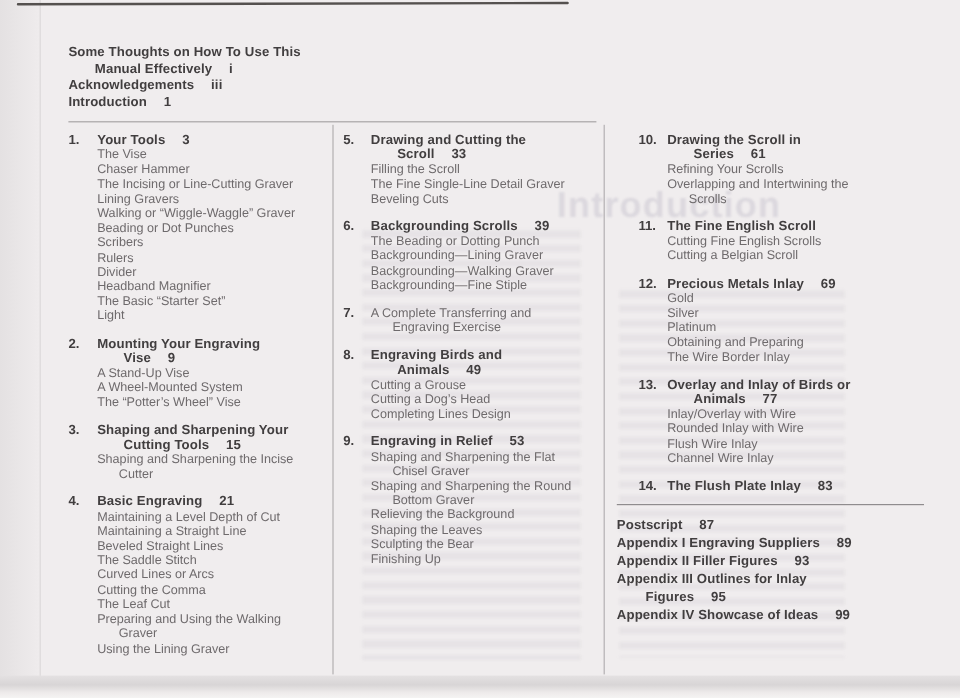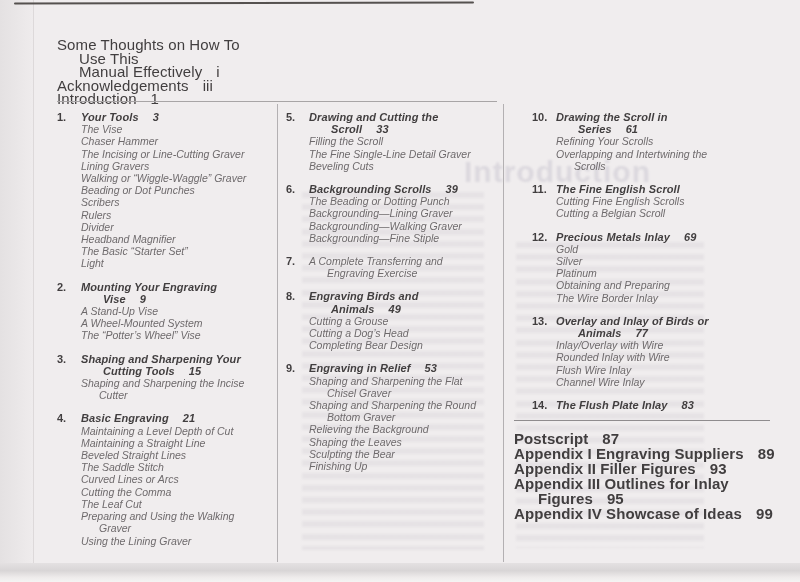--- a/index.html
+++ b/index.html
@@ -24,48 +24,48 @@
     color:rgba(140,135,158,0.20); filter:blur(1px); white-space:nowrap; }
   .ghost-par { position:absolute; filter:blur(1.3px);
     background:repeating-linear-gradient(to bottom,
       rgba(150,145,162,0.10) 0px, rgba(150,145,162,0.10) 6px,
       rgba(0,0,0,0) 6px, rgba(0,0,0,0) 12.2px); }
   #ghost1 { left:302px; top:192px; width:182px; height:358px; }
   #ghost2 { left:516px; top:242px; width:188px; height:306px; }
 
   
   #front { position:absolute; left:57px; top:38px; width:205px; }
-  .fm { font-weight:normal; color:#413e3f; font-size:15px; line-height:13.5px;
+  .fm { font-weight:bold; color:#413e3f; font-size:11px; line-height:13.5px;
     white-space:pre-line; padding-left:22px; text-indent:-22px; letter-spacing:0.1px; }
 
   .hrule { position:absolute; height:1px; background:#a8a5a6; }
   #hr-top { left:57px; top:101px; width:440px; }
   #hr-appendix { left:514px; top:420px; width:256px; background:#8f8c8e; }
   .vdiv { position:absolute; top:104px; height:458px; width:1px; background:#b3b0b2; }
   #vdiv1 { left:277px; }
   #vdiv2 { left:503px; }
 
   
   .toc-col { position:absolute; top:111px; }
   #col1 { left:57px;  width:218px; }
   #col2 { left:286px; width:201px; }
   #col3 { left:532px; width:252px; }
   .sec { display:flex; margin-bottom:11px; }
   .num { flex:none; width:24px; font-weight:bold; color:#413e3f; font-size:11px; line-height:12.2px; }
   #col2 .num { width:23px; }
-  .sbody { flex:1; min-width:0;font-style:italic; }
+  .sbody { flex:1; min-width:0; }
   .stitle { font-weight:bold; color:#413e3f; font-size:11px; line-height:12.2px;
     white-space:pre-line; padding-left:22px; text-indent:-22px; letter-spacing:0.1px; }
   .item { color:#6e6a6c; font-size:10.5px; line-height:12.2px;
     white-space:pre-line; padding-left:18px; text-indent:-18px; }
   .pg { padding-left:14px; }
 
   
   #backmatter { position:absolute; left:514px; top:431px; width:262px; }
-  .bm { font-weight:bold; color:#413e3f; font-size:15px; line-height:15px;
+  .bm { font-weight:bold; color:#413e3f; font-size:11px; line-height:15px;
     white-space:pre-line; padding-left:24px; text-indent:-24px; letter-spacing:0.1px; }
 </style>
 </head>
 <body>
 
 <div class="page">
   <div class="left-band"></div>
   <div class="crease"></div>
   <div class="top-edge"></div>
 
@@ -167,21 +167,21 @@
 Engraving Exercise</div>
         </div>
       </div>
       <div class="sec">
         <div class="num">8.</div>
         <div class="sbody">
           <div class="stitle"><span>Engraving Birds and
 Animals</span><span class="pg">49</span></div>
           <div class="item">Cutting a Grouse</div>
           <div class="item">Cutting a Dog’s Head</div>
-          <div class="item">Completing Bear Design</div>
+          <div class="item">Completing Lines Design</div>
         </div>
       </div>
       <div class="sec">
         <div class="num">9.</div>
         <div class="sbody">
           <div class="stitle"><span>Engraving in Relief</span><span class="pg">53</span></div>
           <div class="item">Shaping and Sharpening the Flat
 Chisel Graver</div>
           <div class="item">Shaping and Sharpening the Round
 Bottom Graver</div>

